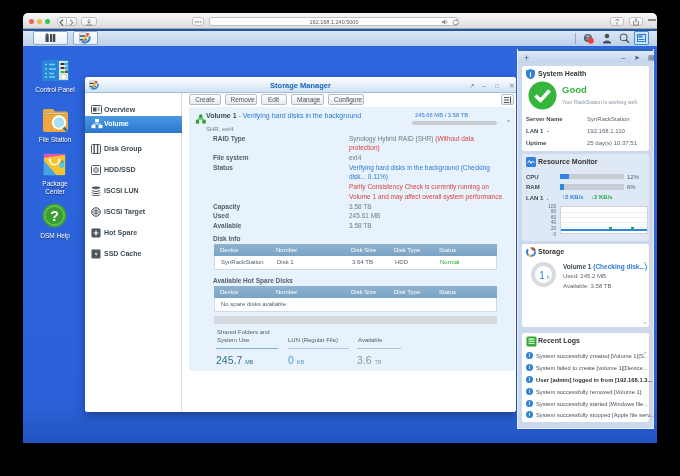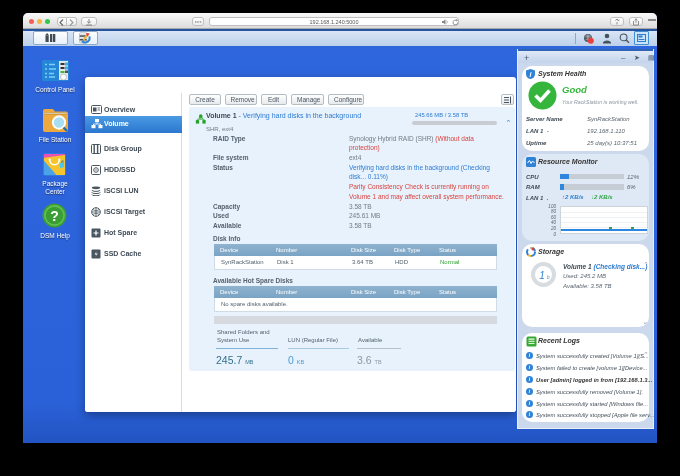--- a/index.html
+++ b/index.html
@@ -30,21 +30,21 @@
 #vpanel { position:absolute; left:5.5px; top:14px; width:326.5px; height:264px; background:#e7f2fc; border-radius:3px; }
 .lab { position:absolute; font-size:6.5px; color:#54616c; font-weight:bold; }
 .val { position:absolute; font-size:6.5px; color:#707c86; }
 .valblue { position:absolute; font-size:6.5px; color:#2d7bd2; }
 .valred { position:absolute; font-size:6.5px; color:#d9433f; }
 .thead { position:absolute; height:12px; background:linear-gradient(#8fb3cf,#7aa3c4); color:#fff; font-size:6px; }
 .thead span, .trow span { position:absolute; top:3px; }
 .trow { position:absolute; height:14px; background:#fff; border:1px solid #cfdce6; border-top:none; font-size:6px; color:#54616c; }
 #wpanel { position:absolute; left:494px; top:36px; width:137px; height:380px; background:#ccd9ec; border:1px solid #e8eef8; border-top:none; }
 #whead { position:absolute; left:0; top:0; width:135px; height:14px; background:linear-gradient(#dfe9f7,#c3d3eb); border-top:2px solid #2f64b2; color:#5a6b80; }
-.card { position:absolute; left:4px; width:127px; background:#fff; border-radius:10px;font-style:italic; }
+.card { position:absolute; left:4px; width:127px; background:#fff; border-radius:2px; }
 .whdr { position:absolute; left:16px; top:4px; font-size:7px; font-weight:bold; color:#333; white-space:nowrap; }
 .wlab { position:absolute; left:4px; font-size:6px; font-weight:bold; color:#3e4a54; white-space:nowrap; }
 .wval { position:absolute; left:65px; font-size:6px; color:#5a6570; white-space:nowrap; }
 .logrow { position:absolute; left:14px; font-size:5.8px; color:#46525c; white-space:nowrap; }
 .logdot { position:absolute; left:4px; width:7px; height:7px; border-radius:50%; background:#2f83d6; color:#fff; font-size:5px; font-weight:bold; text-align:center; line-height:7px; }
 .chev { position:absolute; left:120px; color:#8aa0b5; font-size:7px; }
 </style>
 </head>
 <body>
 <div id="stage">
@@ -158,20 +158,37 @@
       </svg>
   <div class="dlabel" style="left:2px;top:167px;">Package<br>Center</div>
   <svg class="abs" style="left:19px;top:190px;" width="25" height="25" viewBox="0 0 25 25">
         <circle cx="12.5" cy="12.5" r="12" fill="#3b9e35"></circle>
         <circle cx="12.5" cy="12.5" r="9.6" fill="none" stroke="#63c153" stroke-width="1.6"></circle>
         <text x="12.5" y="17.5" font-size="14" font-weight="bold" fill="#fff" text-anchor="middle" font-family="Liberation Sans">?</text>
       </svg>
   <div class="dlabel" style="left:2px;top:219px;">DSM Help</div>
 
   <div id="smwin">
+    <div id="smtitle">
+      <svg class="abs" style="left:3.5px;top:2.5px;" width="10" height="10" viewBox="0 0 12 12">
+            <ellipse cx="4.2" cy="1.5" rx="3.7" ry="1.2" fill="#f0f4f7" stroke="#8a99a6" stroke-width="0.4"></ellipse>
+            <path d="M0.5 1.5 V10 a3.7 1.3 0 0 0 7.4 0 V1.5" fill="#dde5eb" stroke="#8a99a6" stroke-width="0.4"></path>
+            <rect x="0.7" y="3.3" width="7" height="1.5" fill="#49535c"></rect>
+            <rect x="0.7" y="7" width="7" height="1.5" fill="#49535c"></rect>
+            <path d="M4.6 8.6 C5.4 6.2 6.4 4.6 8 3.2" stroke="#f6b42e" stroke-width="1.9" fill="none"></path>
+            <path d="M6.8 1 L10.6 1.6 L8.6 4.8 Z" fill="#e23c31"></path>
+            <path d="M10.2 4.4 C11.4 7.2 9.8 10 6.8 10.4 C5.4 10.6 4.2 10.1 3.4 9.2" stroke="#2f86d6" stroke-width="2" fill="none"></path>
+            <path d="M4.6 11.6 L2.2 9.4 L5.2 8.2 Z" fill="#2f86d6"></path>
+          </svg>
+      <div class="t">Storage Manager</div>
+      <div class="wc" style="left:384px;">↗</div>
+      <div class="wc" style="left:397px;">–</div>
+      <div class="wc" style="left:410px;font-size:6px;top:5.5px;">□</div>
+      <div class="wc" style="left:424px;">✕</div>
+    </div>
     <div id="smside">
       <div class="srow" style="top:6.5px;">
             <svg class="ic" width="11" height="9" viewBox="0 0 11 9">
               <rect x="0.5" y="0.5" width="10" height="8" rx="1" fill="none" stroke="#49555f" stroke-width="1"></rect>
               <rect x="2" y="2.5" width="3.5" height="4" fill="#49555f"></rect>
               <path d="M6.5 3 h2.5 M6.5 5 h2.5" stroke="#49555f" stroke-width="0.8"></path>
             </svg>
             <span class="tx">Overview</span>
           </div>
       <div class="srow sel" style="top:22.5px;height:17px;">

